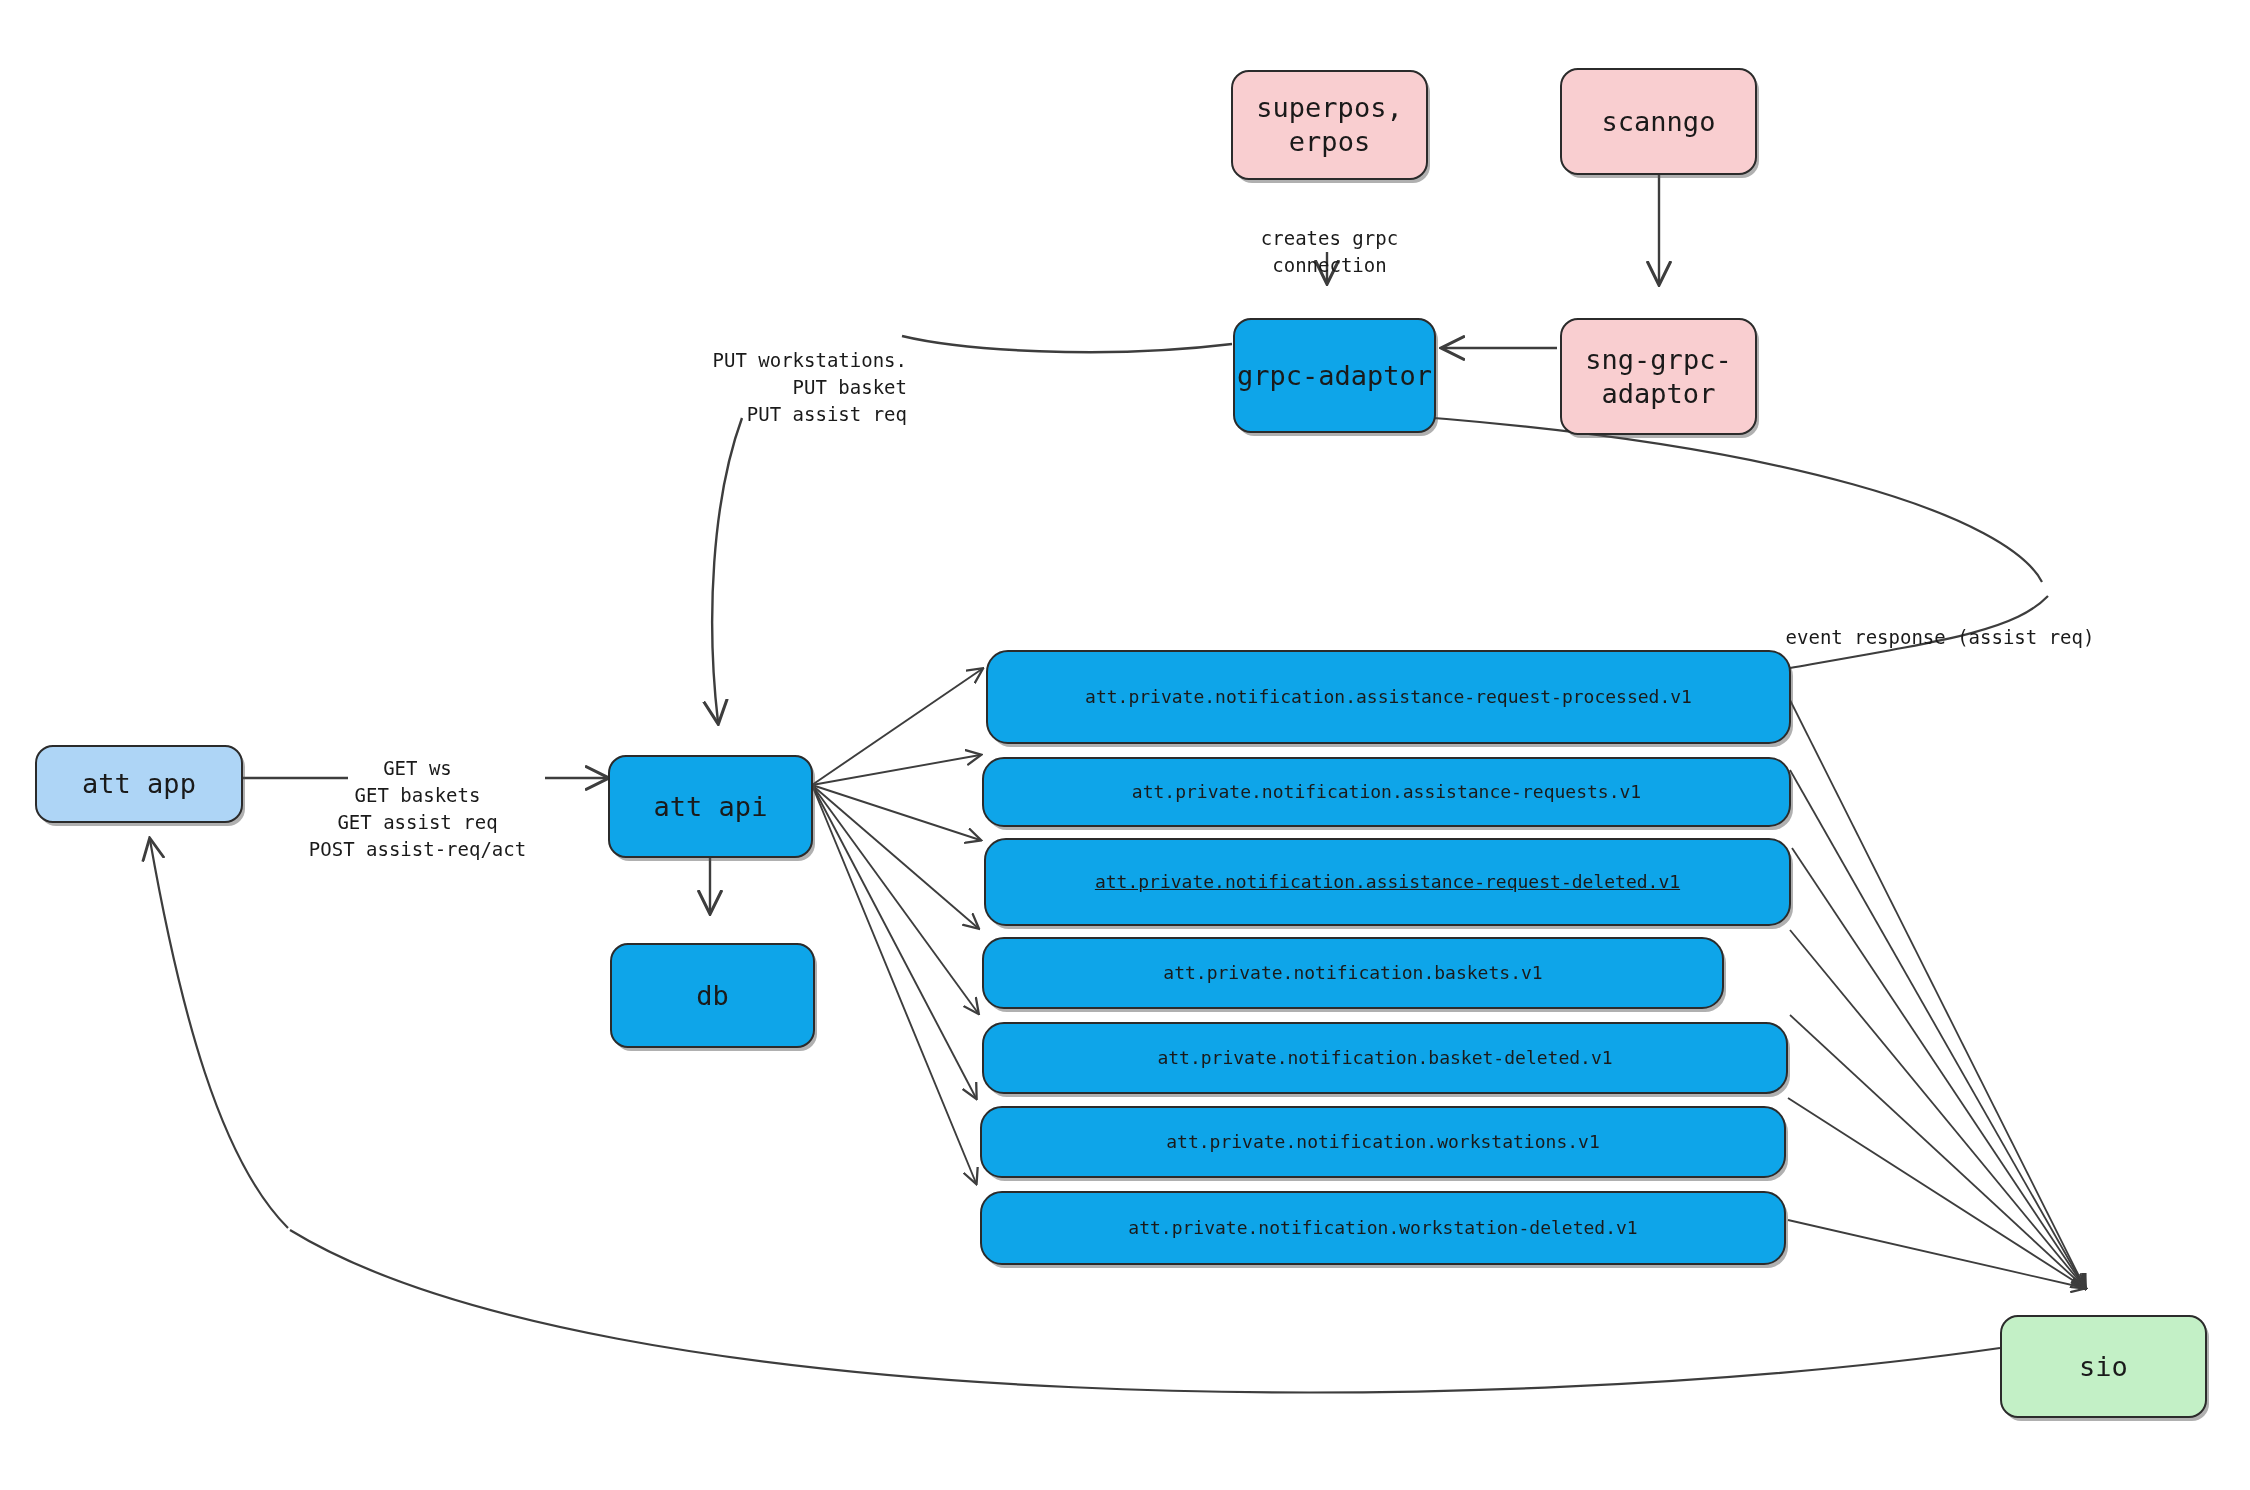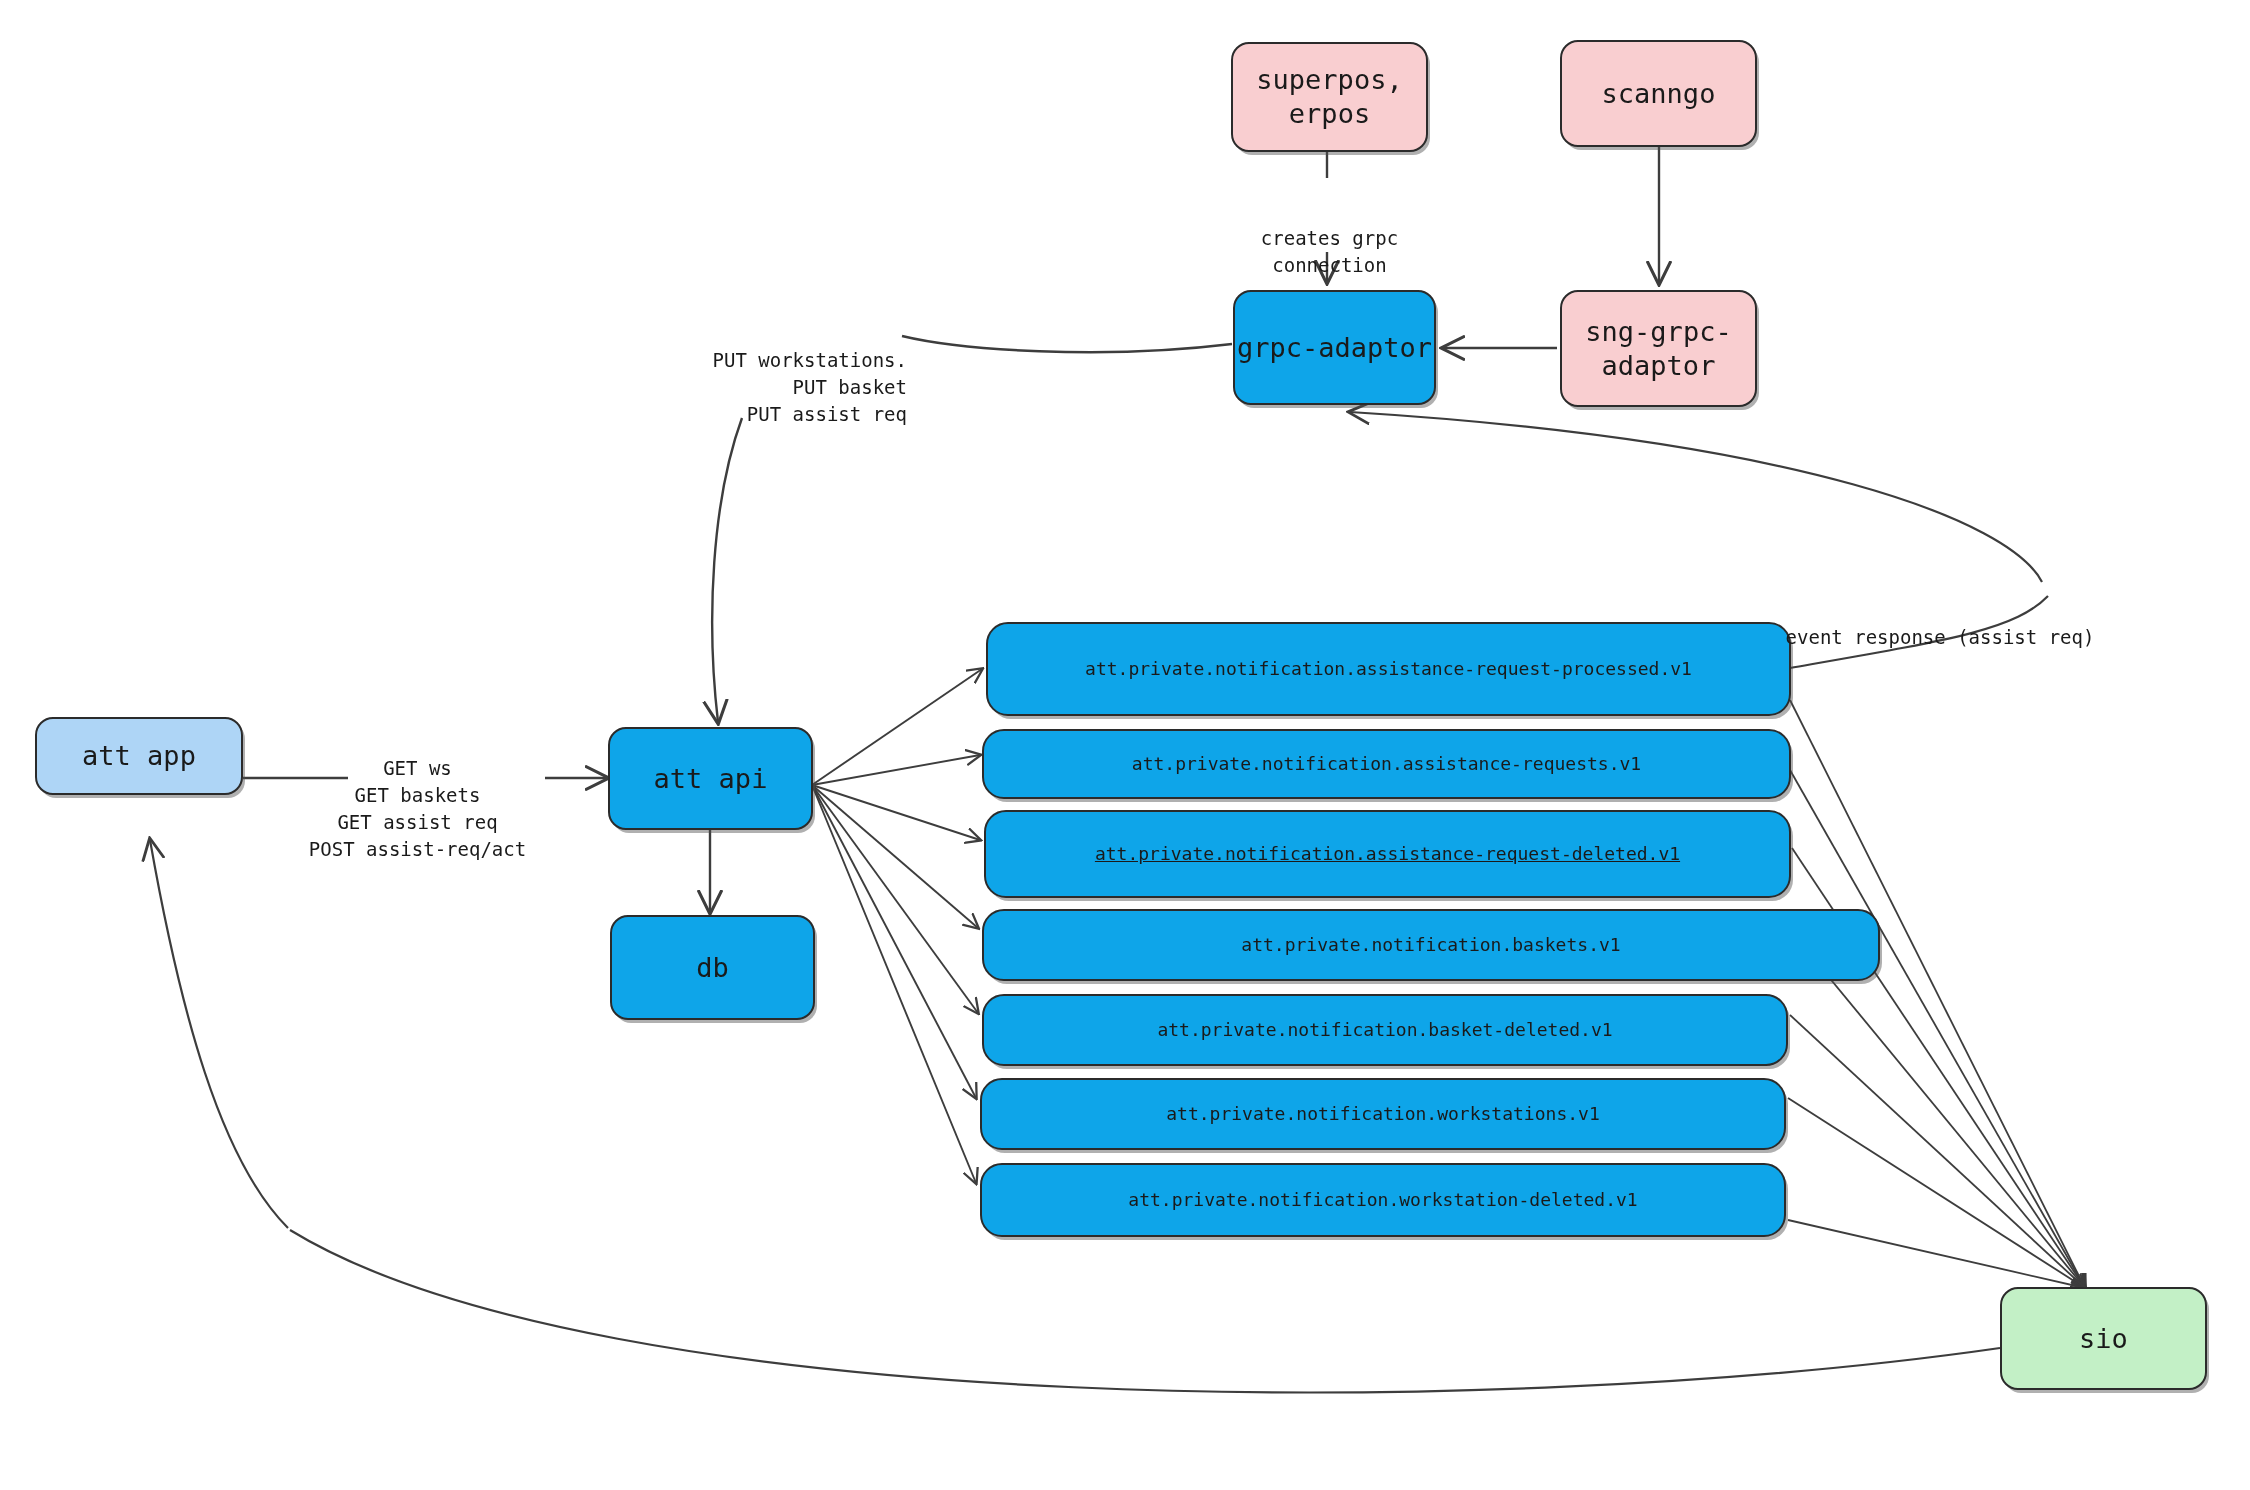--- a/index.html
+++ b/index.html
@@ -35,20 +35,21 @@
     border-radius: 18px;
     display: flex;
     align-items: center;
     justify-content: center;
     text-align: center;
     color: #1a1a1a;
     font-family: "DejaVu Sans Mono", "Liberation Mono", monospace;
     line-height: 1.25;
     box-shadow: 3px 4px 0 -1px rgba(80,80,80,0.45);
     white-space: pre-line;
+    margin-top: 28px;
   }
   .node.pink   { background: #f9ced0; }
   .node.yellow { background: #0ea5e9; }
   .node.blue   { background: #aed5f6; }
   .node.green  { background: #c3f0c6; }
 
   .node-lg { font-size: 27px; }
   .node-topic { font-size: 18px; border-radius: 22px; }
 
   .edge-label {
@@ -156,21 +157,21 @@
   </div>
 
   <div class="node yellow node-topic" style="left:982px; top:729px; width:809px; height:70px;">
     <span>att.private.notification.assistance-requests.v1</span>
   </div>
 
   <div class="node yellow node-topic" style="left:984px; top:810px; width:807px; height:88px;text-decoration:underline;">
     <span>att.private.notification.assistance-request-deleted.v1</span>
   </div>
 
-  <div class="node yellow node-topic" style="left:982px; top:909px; width:898px; height:72px;">
+  <div class="node yellow node-topic" style="left:982px; top:909px; width:742px; height:72px;">
     <span>att.private.notification.baskets.v1</span>
   </div>
 
   <div class="node yellow node-topic" style="left:982px; top:994px; width:806px; height:72px;">
     <span>att.private.notification.basket-deleted.v1</span>
   </div>
 
   <div class="node yellow node-topic" style="left:980px; top:1078px; width:806px; height:72px;">
     <span>att.private.notification.workstations.v1</span>
   </div>

